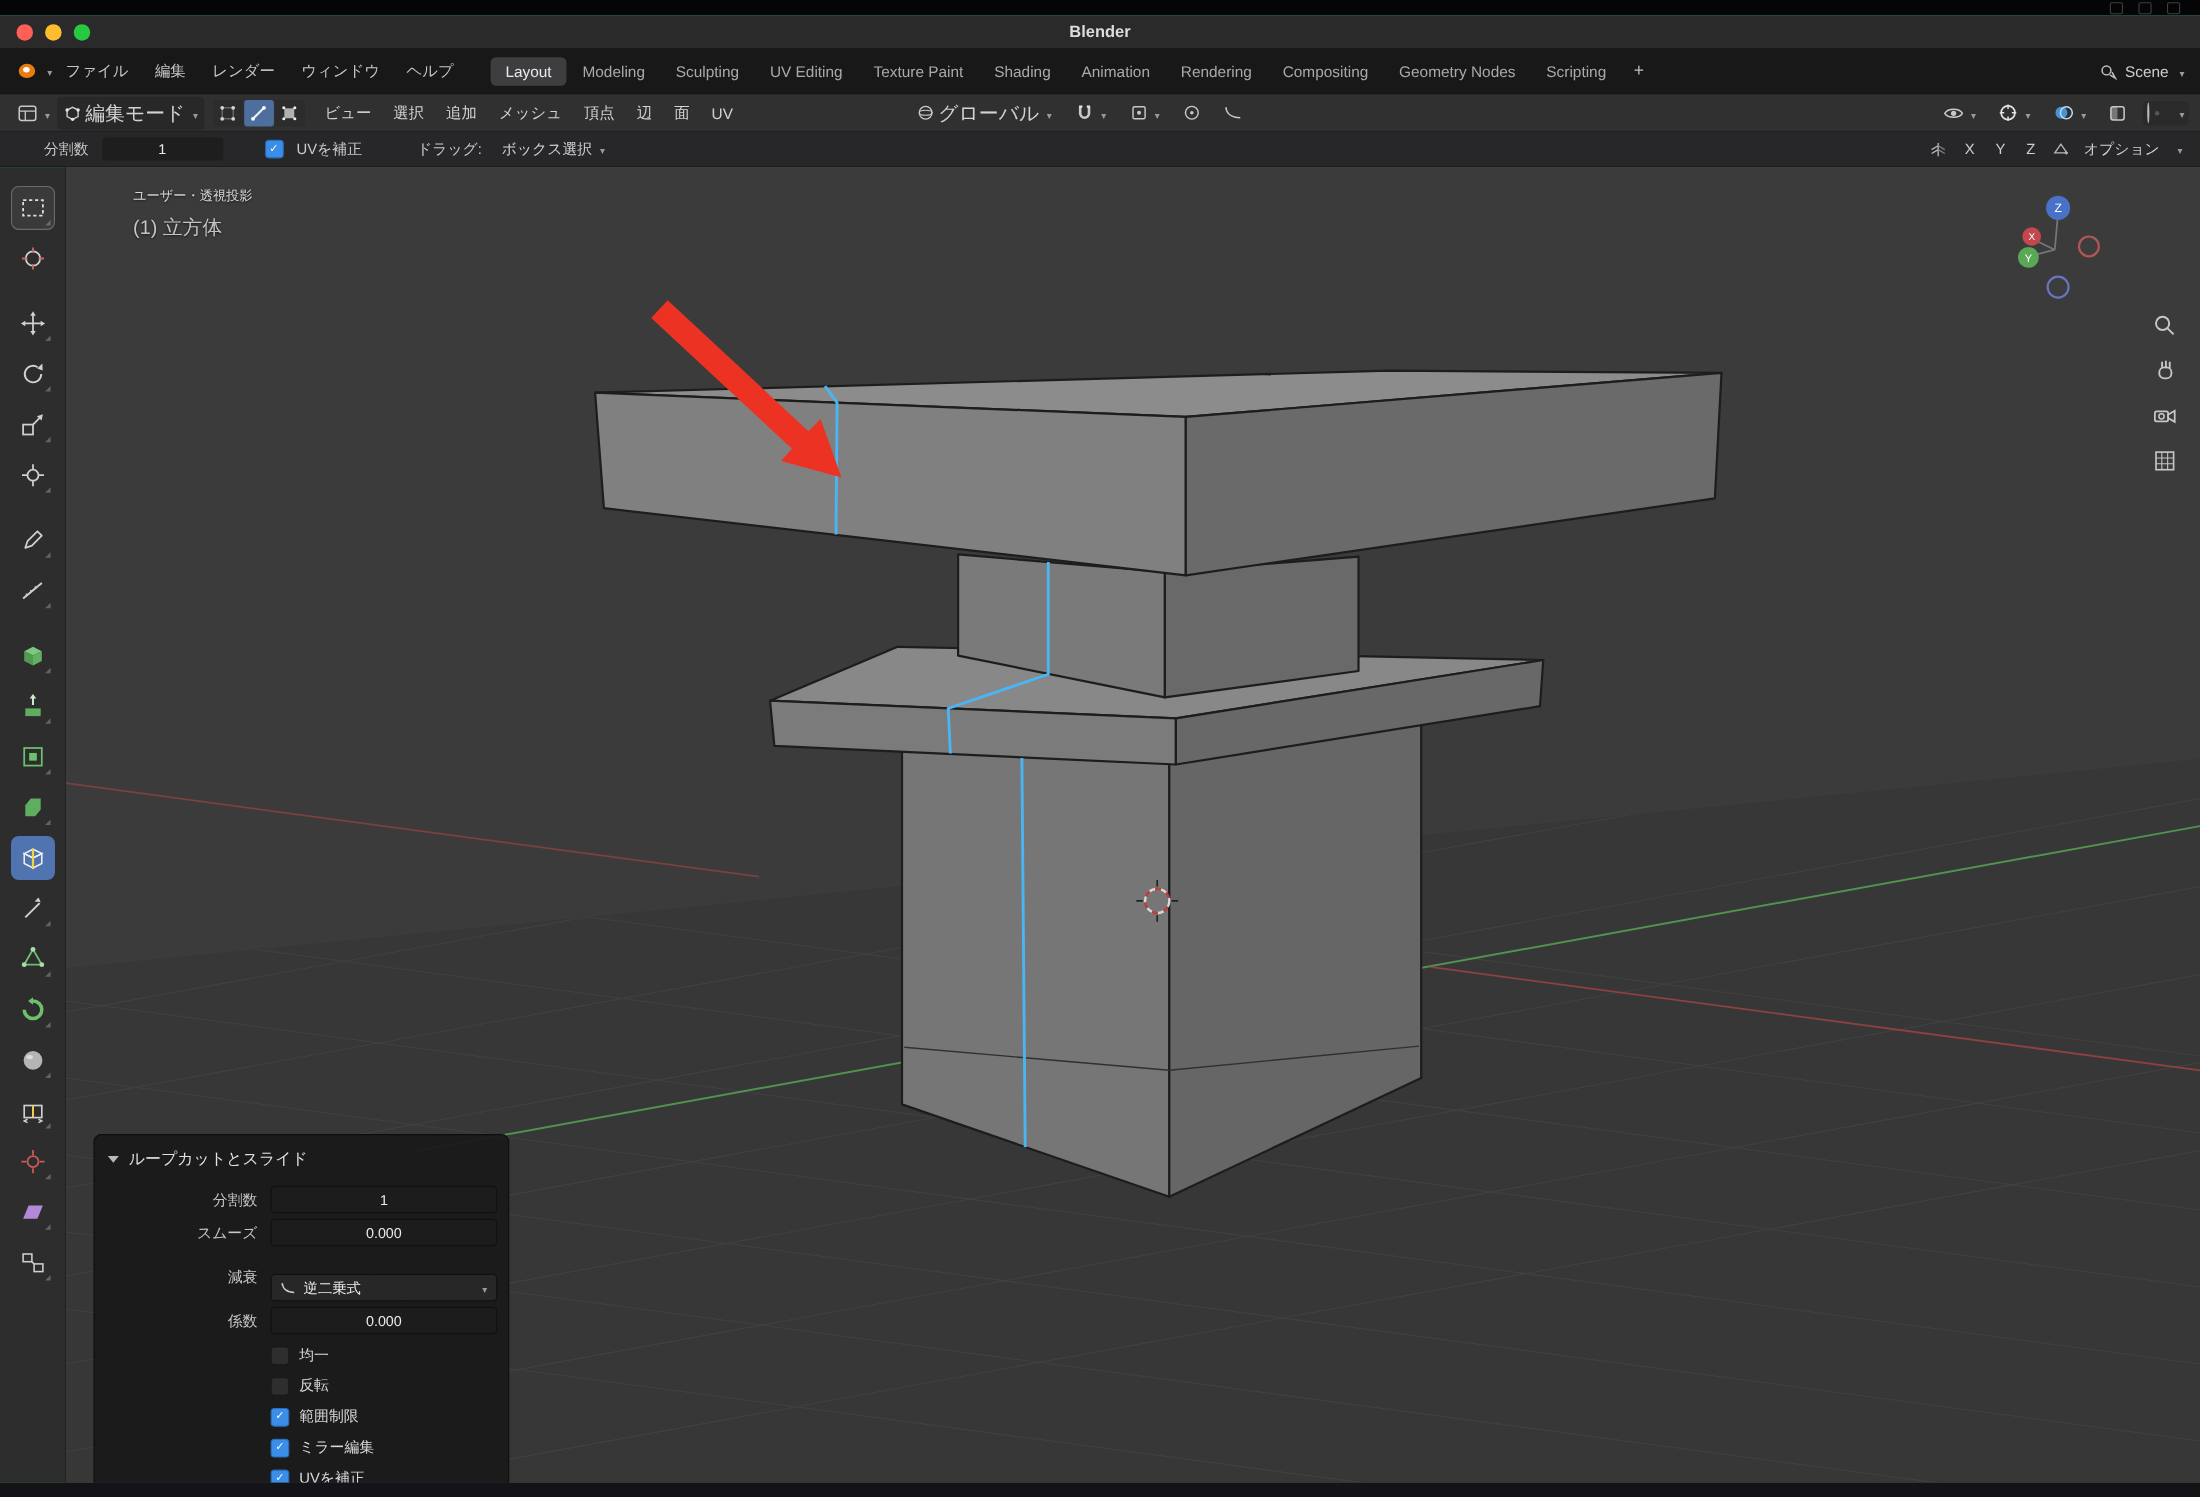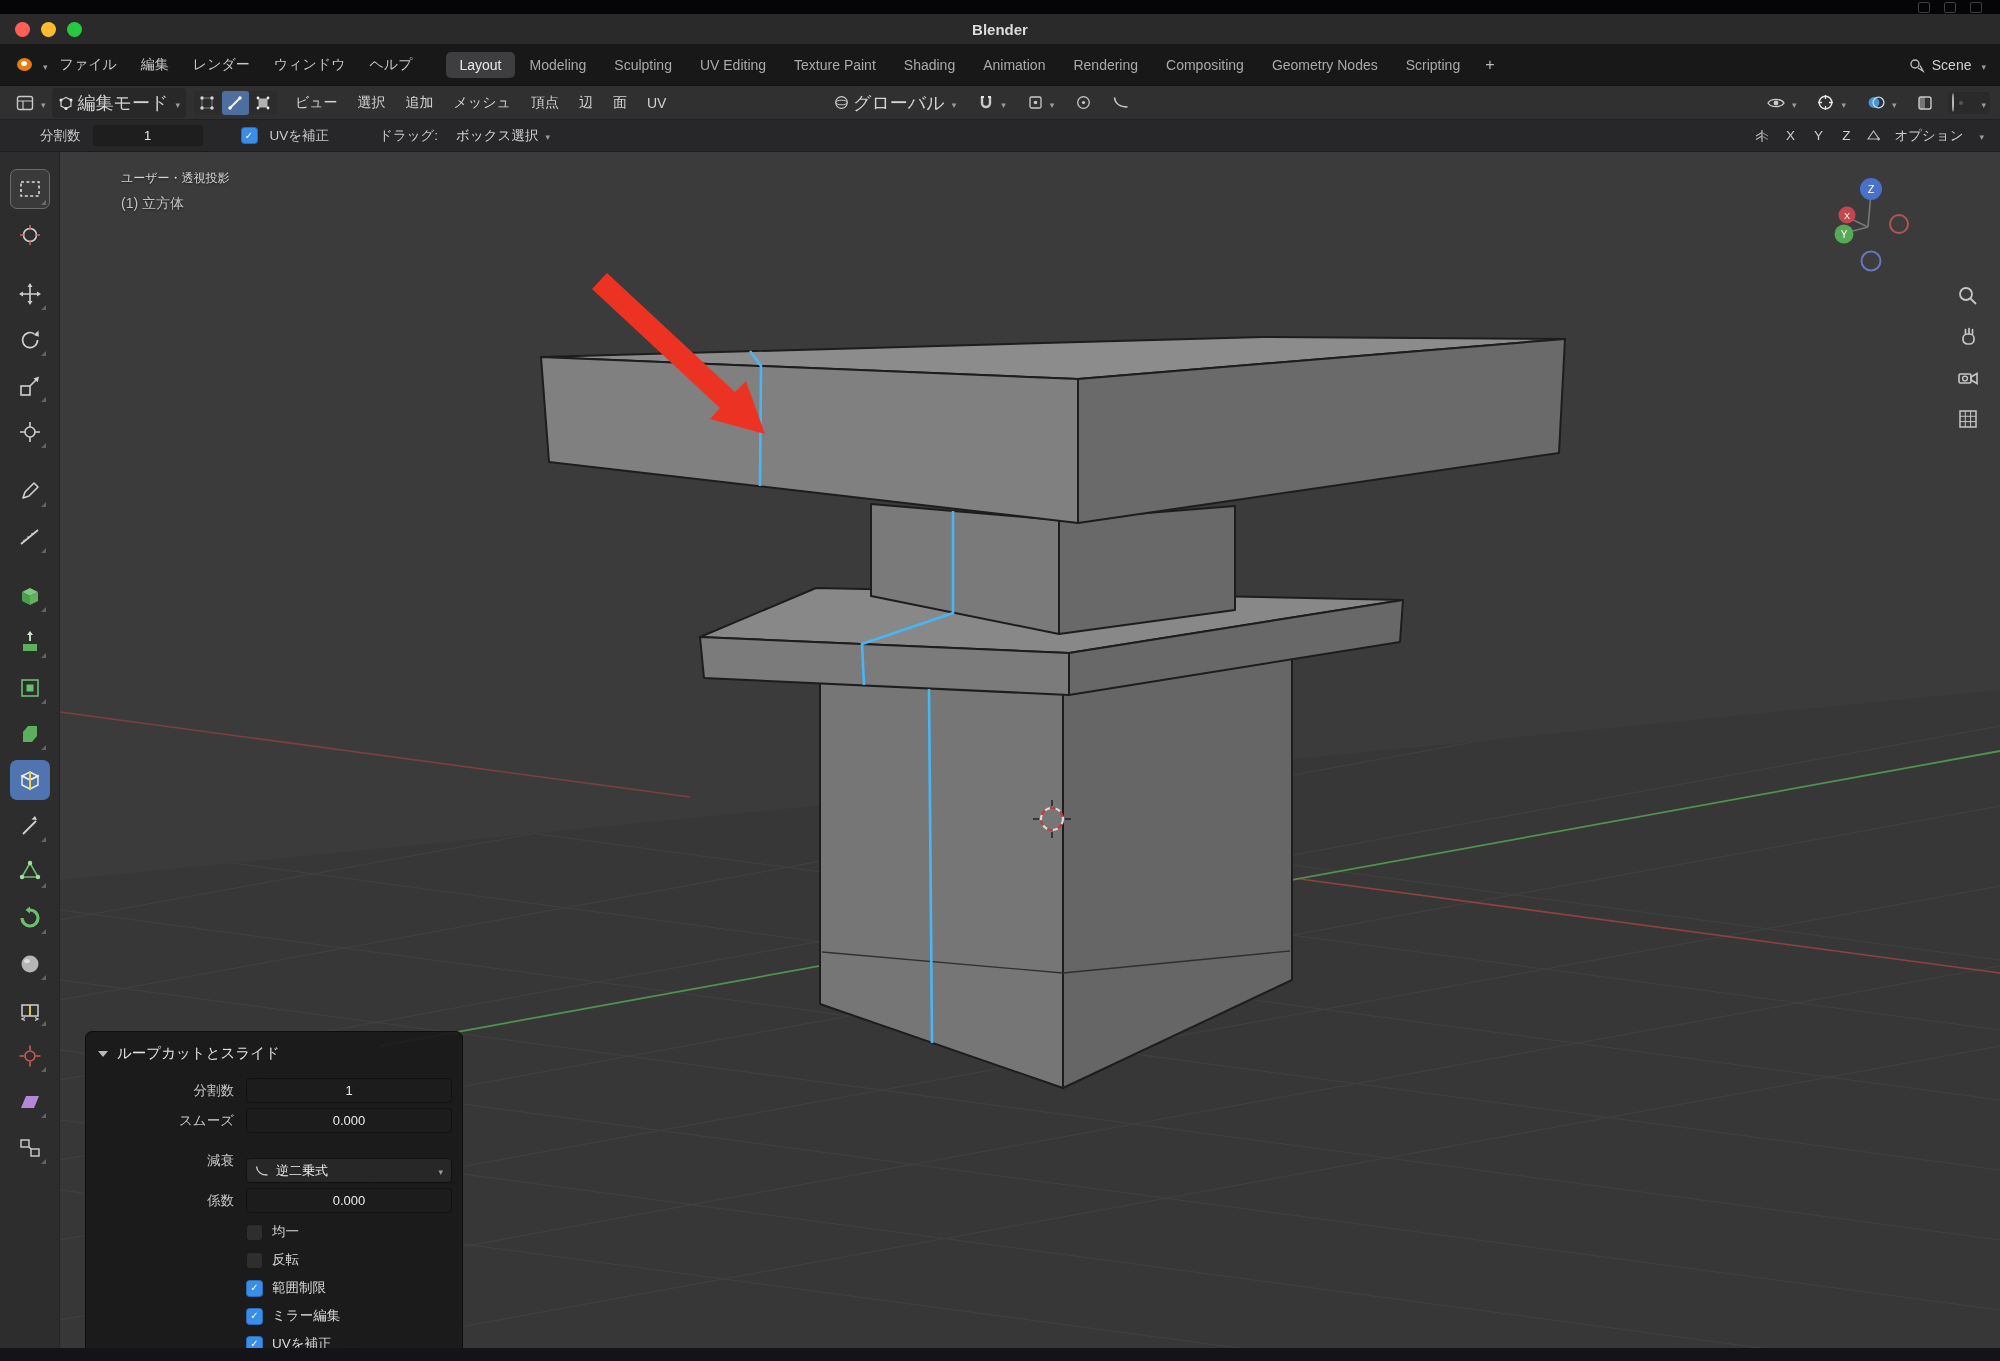--- a/index.html
+++ b/index.html
@@ -68,21 +68,21 @@
         position:relative;margin:3px 0;}
   .tbtn.active{background:#4f74b0;}
   .tbtn.first{outline:1px solid #6a6a6a;outline-offset:-1px;background:#3a3a3b;}
   .tbtn.sub::after{content:"";position:absolute;right:4px;bottom:4px;
         border-left:5px solid transparent;border-bottom:5px solid #909090;opacity:.55;}
   .tgap{height:13px;flex:0 0 auto;}
   .viewport{flex:1;position:relative;background:#3b3b3b;overflow:hidden;}
   .scene-svg{position:absolute;inset:0;}
   .vp-info{position:absolute;left:61px;top:18px;text-shadow:0 1px 2px rgba(0,0,0,.6);}
   .vp-info .l1{color:#d8d8d8;font-size:12px;}
-  .vp-info .l2{color:#c4c4c4;font-size:14px;margin-top:8px;}
+  .vp-info .l2{color:#c4c4c4;font-size:18px;margin-top:8px;}
   .nav-gizmo{position:absolute;left:1753px;top:21px;width:110px;height:110px;}
   .view-controls{position:absolute;left:1893px;top:129px;display:flex;flex-direction:column;gap:11px;}
   .vc-btn{width:30px;height:30px;display:flex;align-items:center;justify-content:center;border-radius:6px;}
   
   .op-panel{position:absolute;left:25px;top:879px;width:378px;box-sizing:border-box;
             background:rgba(26,26,27,.94);border:1px solid #0e0e0e;border-radius:7px;
             padding:8px 10px 14px;}
   .op-head{display:flex;align-items:center;gap:9px;color:#e2e2e2;font-size:14.5px;padding:4px 2px 10px;}
   .tri-down{width:0;height:0;border-left:5px solid transparent;border-right:5px solid transparent;
             border-top:6px solid #b9b9b9;}

